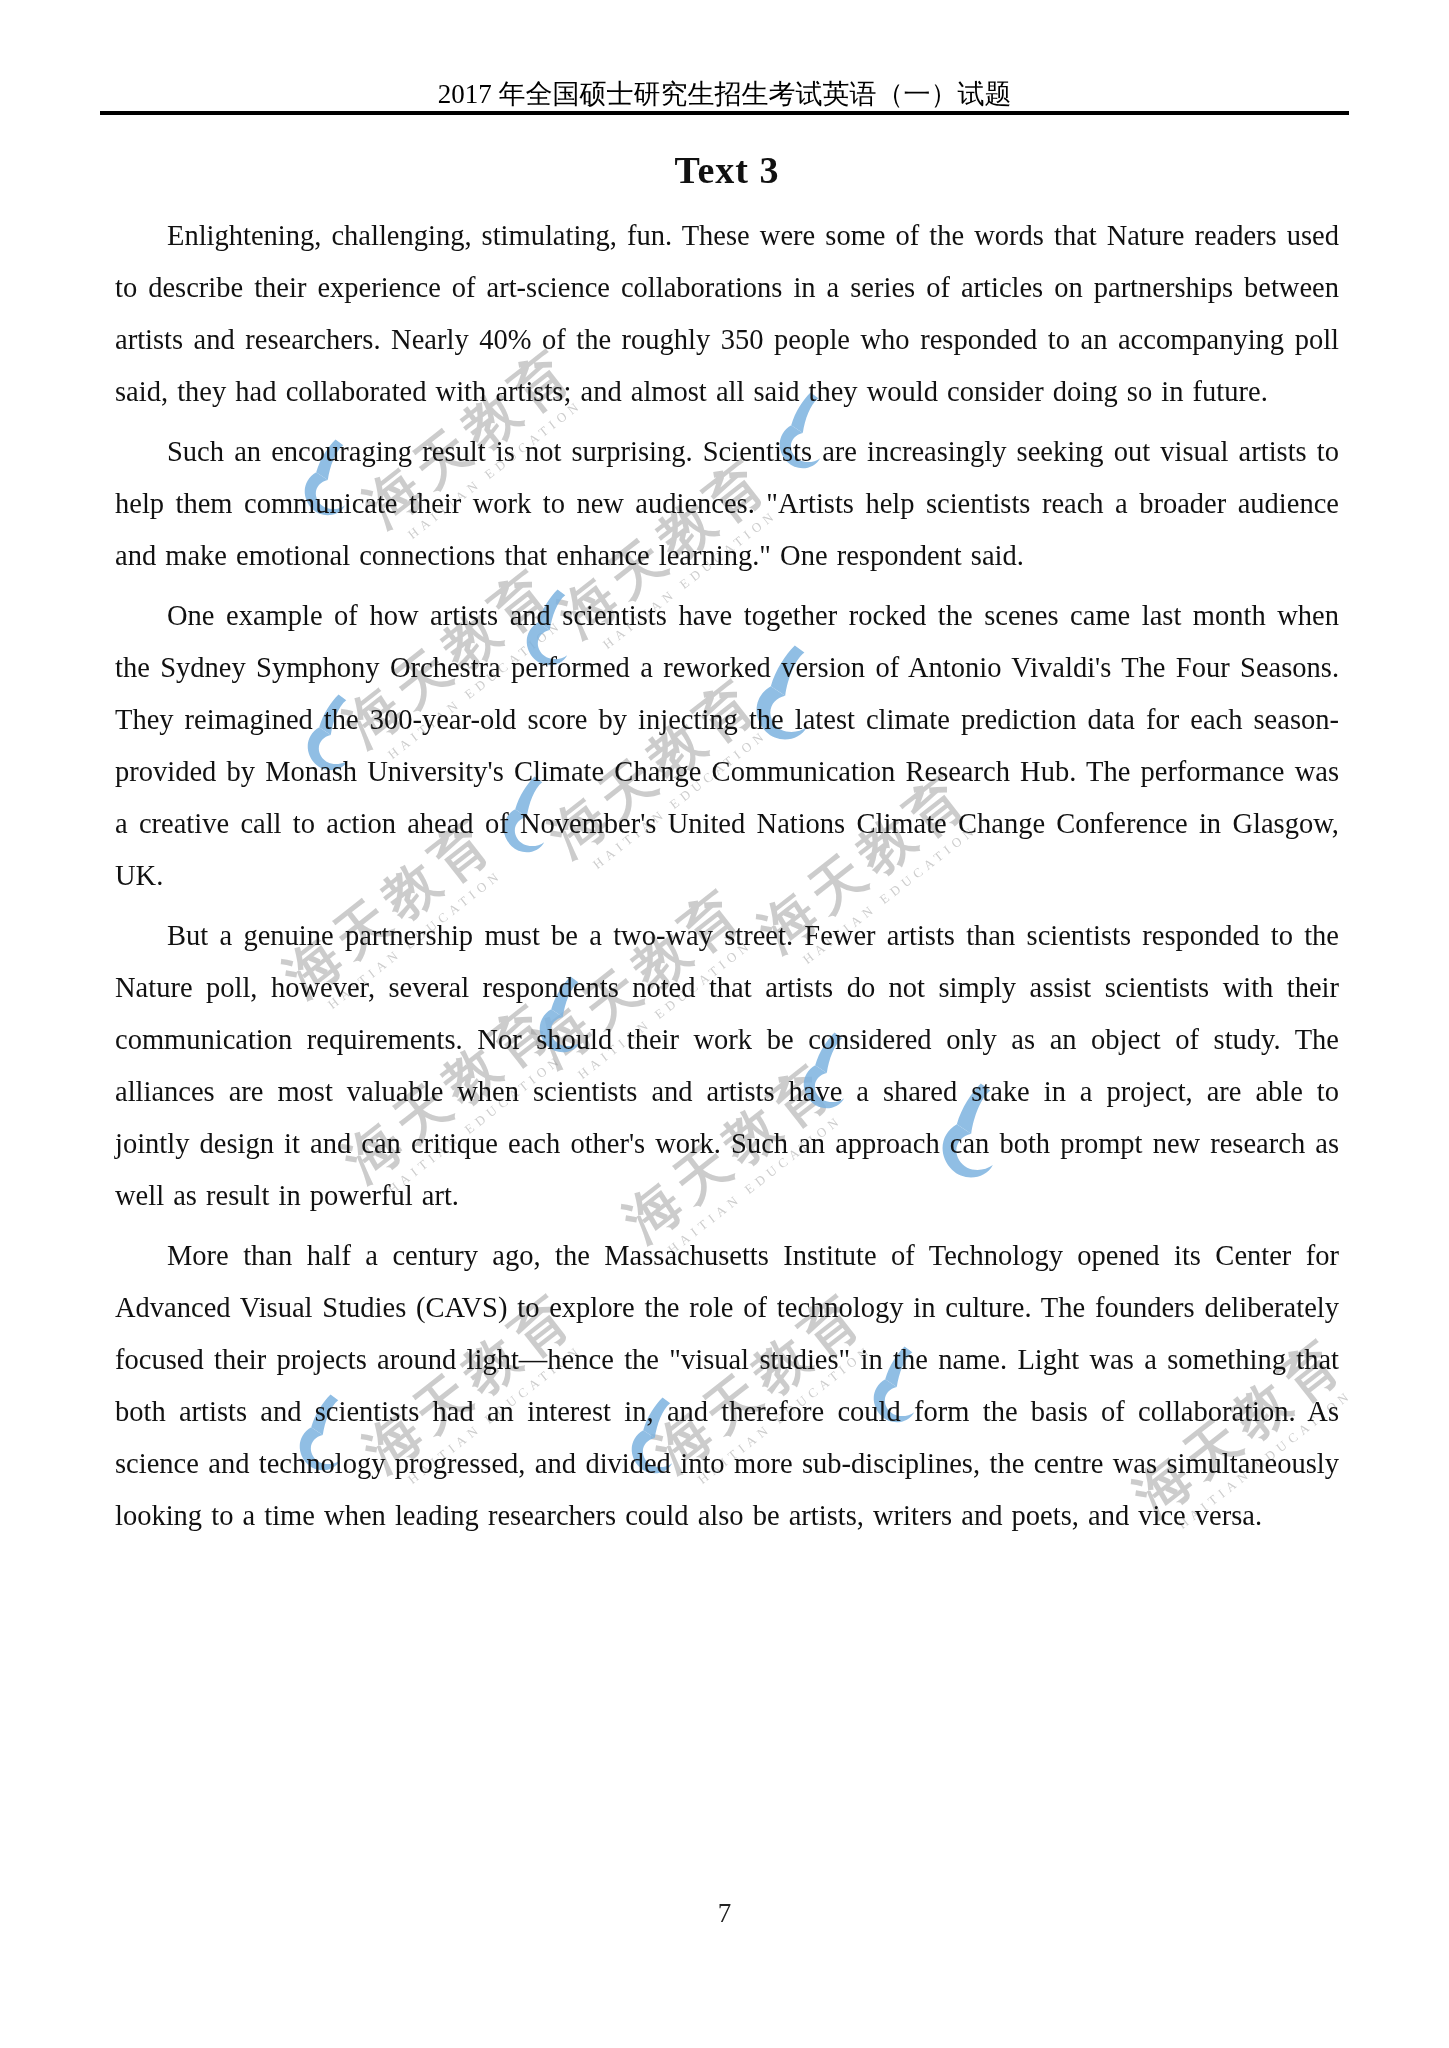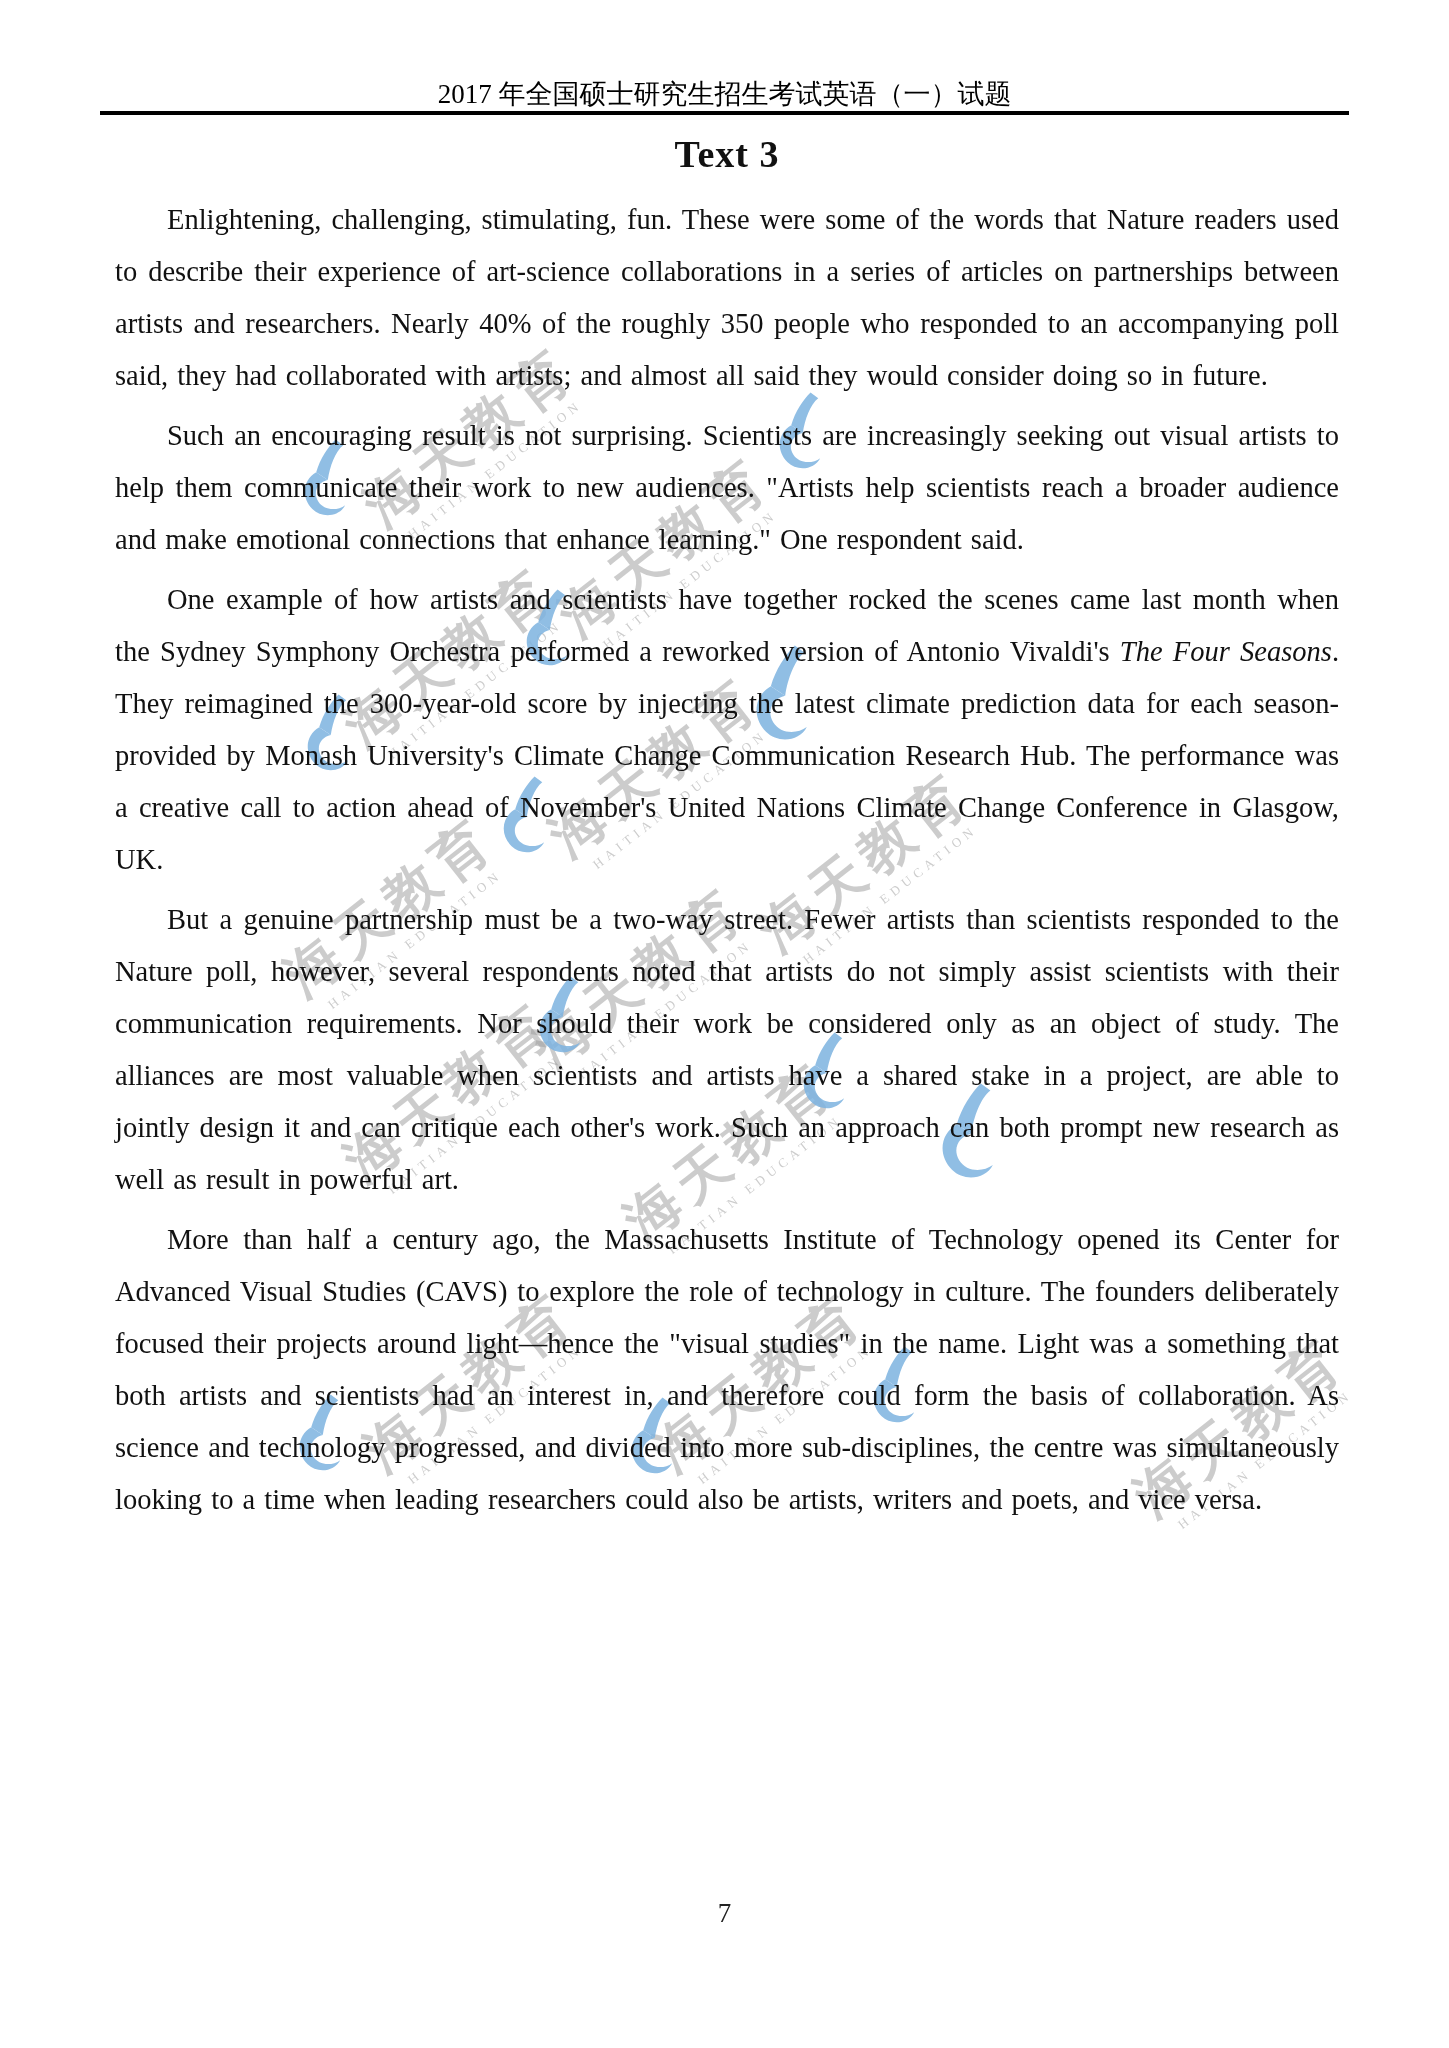--- a/index.html
+++ b/index.html
@@ -26,32 +26,32 @@
   }
 
   
   .content {
     position:absolute; left:107px; top:132px; width:1240px; z-index:1;
   }
   .text-title {
     text-align:center;
     font-size:38px;
     font-weight:bold;
-    margin:0 0 18px 0;
+    margin:16px 0 18px 0;
     letter-spacing:1px;
   }
   .passage p {
     margin:8px;
     font-size:28.5px;
     line-height:52px;
     text-align:justify;
     text-indent:52px;
     word-spacing:2px;
   }
-  .passage .italic { font-style:italic; }
+  .passage .italic { }
 
   
   .page-number {
     position:absolute; top:1898px; left:0; width:100%;
     text-align:center; font-size:27px; color:#222; z-index:1;
   }
 
   
   .wm {
     position:absolute;

